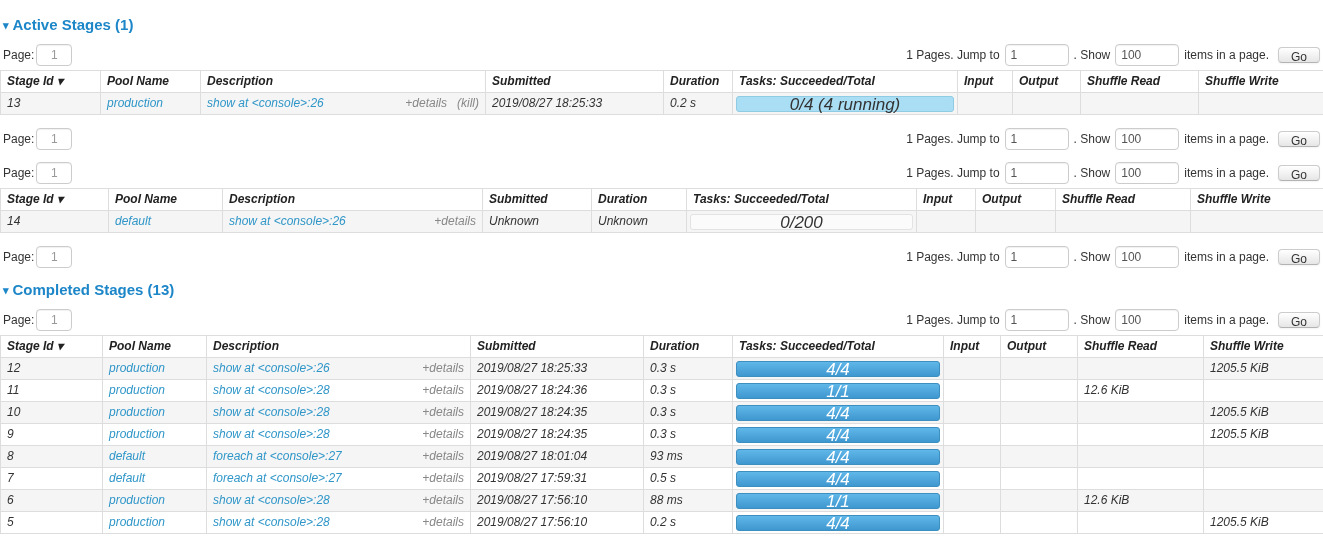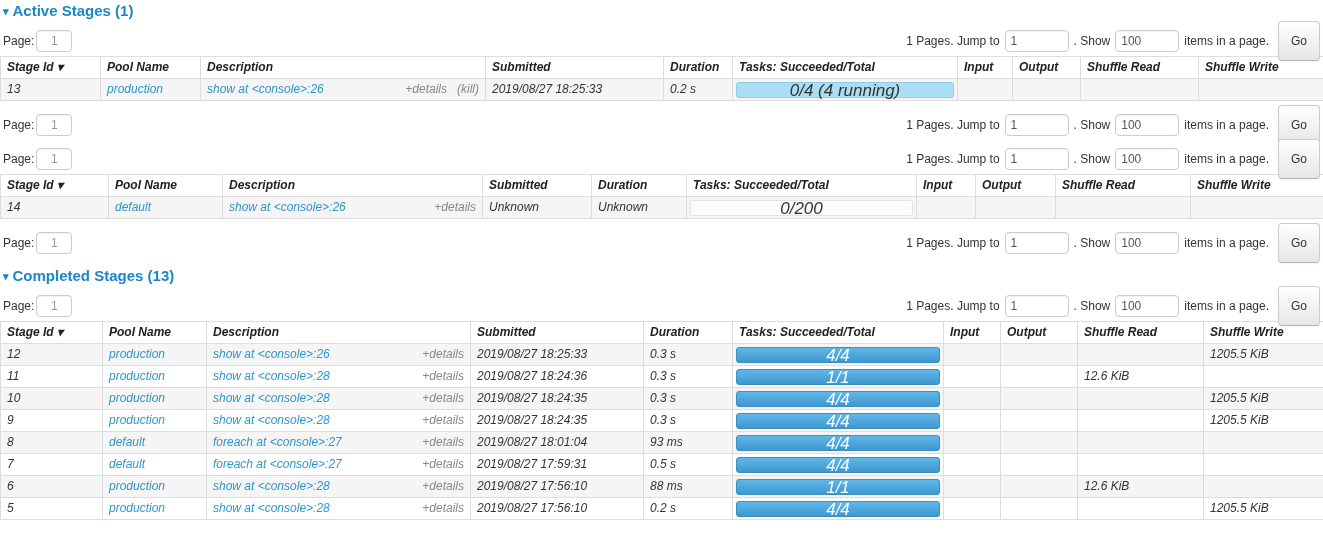--- a/index.html
+++ b/index.html
@@ -4,39 +4,39 @@
 <style>
   html,body{margin:0;padding:0;}
   body{
     width:1323px;height:550px;overflow:hidden;background:#fff;
     font-family:"Liberation Sans",sans-serif;font-size:12px;color:#333;
   }
   .section-title{
     font-size:15px;font-weight:bold;color:#1c86c8;
     margin:12px 0 0 3px;height:17px;line-height:17px;cursor:pointer;
   }
-  .section-title.first{margin-top:2px;}
+  .section-title.first{margin-top:16px;}
   .section-title .arrow{font-size:11px;margin-right:4px;position:relative;top:-1px;}
   .pagerow{
     display:flex;justify-content:space-between;align-items:center;
     margin:10px 3px 0 3px;height:24px;
   }
   .pagerow.below{margin-top:12px;}
   .pleft,.pright{display:flex;align-items:center;}
   .pleft span{margin-right:2px;}
   .pright span{margin:8px 5px;}
   input{
     border:1px solid #ccc;border-radius:4px;height:22px;box-sizing:border-box;
     padding:2px 5px;font-family:"Liberation Sans",sans-serif;font-size:12px;color:#555;
     box-shadow:inset 0 1px 1px rgba(0,0,0,.06);
   }
   .page-input{width:36px;text-align:center;color:#999;}
   .jump-input,.show-input{width:64px;}
   .go-btn{
-    height:40px;padding:2px 12px;margin-left:4px;border:1px solid #ccc;border-bottom-color:#b3b3b3;
+    height:16px;padding:2px 12px;margin-left:4px;border:1px solid #ccc;border-bottom-color:#b3b3b3;
     border-radius:4px;background:linear-gradient(#ffffff,#e6e6e6);
     font-family:"Liberation Sans",sans-serif;font-size:12px;color:#333;cursor:pointer;
     box-shadow:inset 0 1px 0 rgba(255,255,255,.2),0 1px 2px rgba(0,0,0,.05);
   }
   table{border-collapse:collapse;table-layout:fixed;width:1323px;margin-top:3px;font-style:italic;}
   th,td{
     border:1px solid #ddd;padding:3px 6px;height:15px;line-height:15px;
     overflow:hidden;white-space:nowrap;text-align:left;vertical-align:middle;
   }
   th{font-weight:bold;color:#222;background:#fff;cursor:pointer;}

